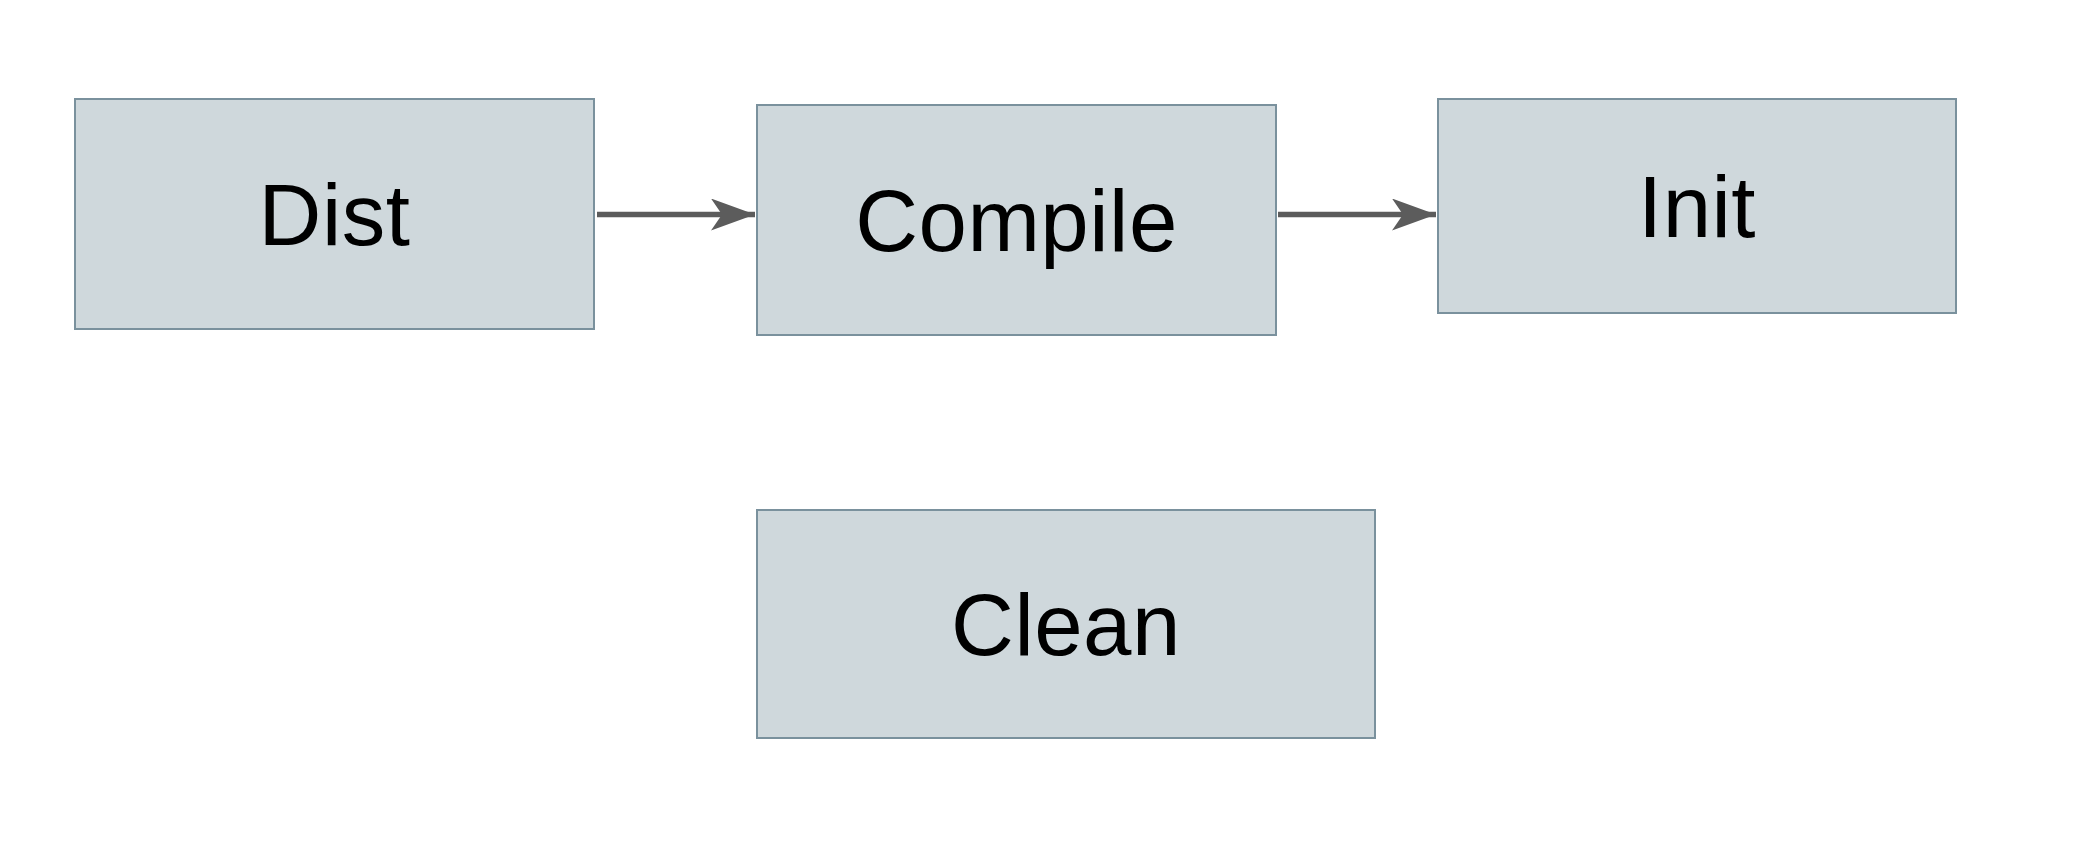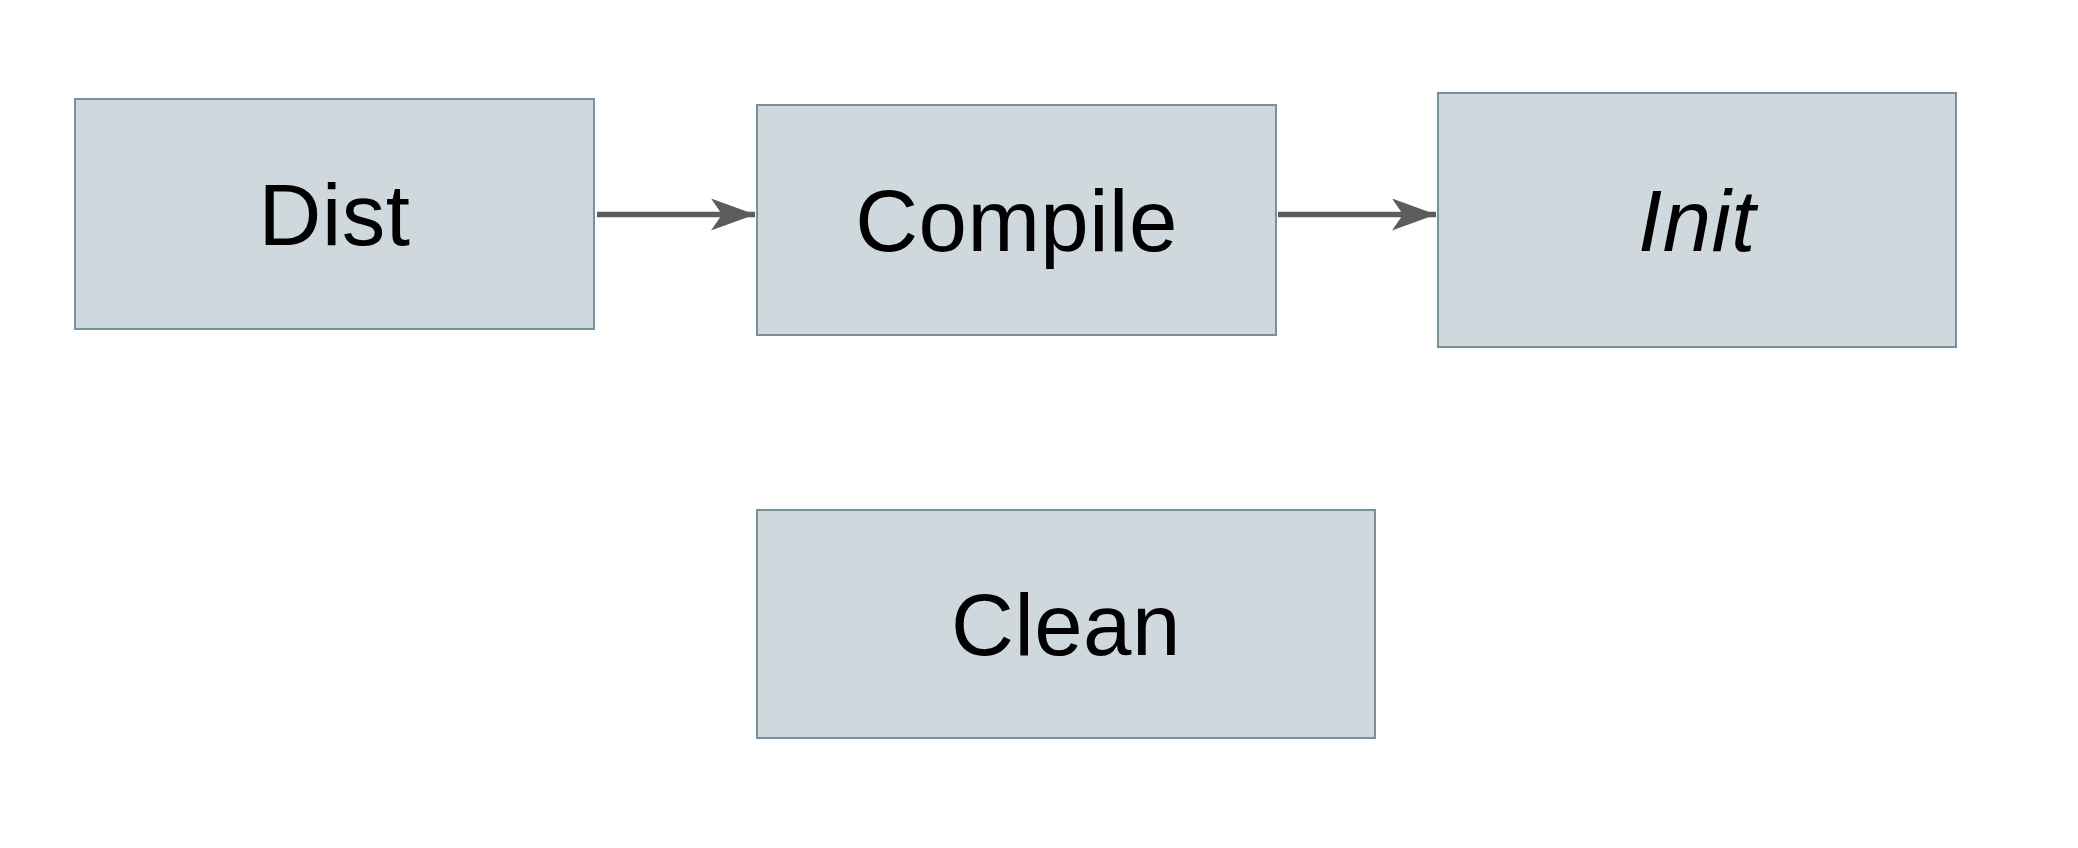--- a/index.html
+++ b/index.html
@@ -25,21 +25,21 @@
   }
   .node-label {
     font-size: 87px;
     line-height: 1;
     color: var(--text-color, #000000);
     letter-spacing: 0.5px;
     user-select: none;
   }
   #node-dist    { left: 74px;   top: 98px;  width: 521px; height: 232px; }
   #node-compile { left: 756px;  top: 98px;  width: 521px; height: 232px; margin-top: 6px; }
-  #node-init    { left: 1437px; top: 92px;  width: 520px; height: 256px; font-style: italic; }
+  #node-init    { left: 1437px; top: 98px;  width: 520px; height: 216px; }
   #node-clean   { left: 756px;  top: 509px; width: 620px; height: 230px; }
   #edges-layer {
     position: absolute;
     left: 0; top: 0;
     width: 2078px;
     height: 848px;
     pointer-events: none;
   }
   #edges-layer line {
     stroke: var(--arrow-color, #5c5c5c);

